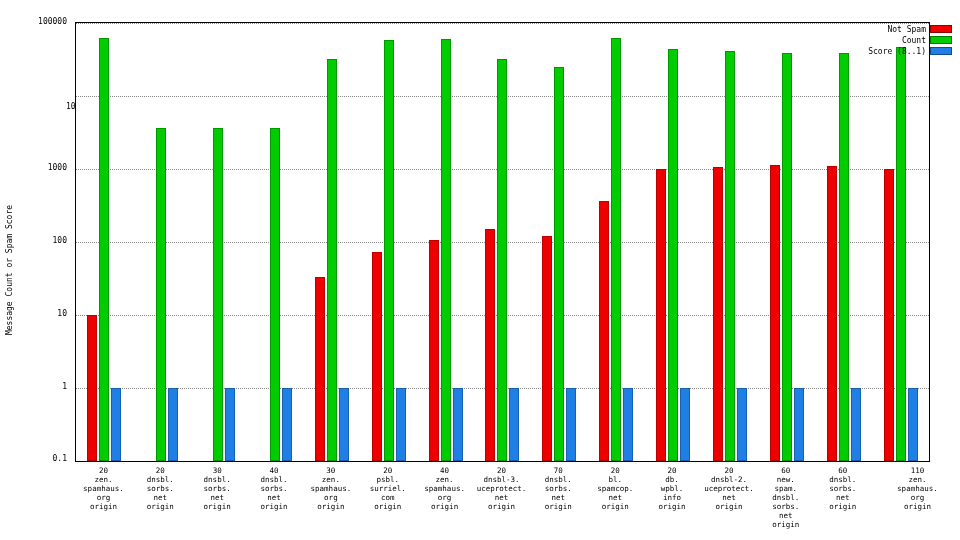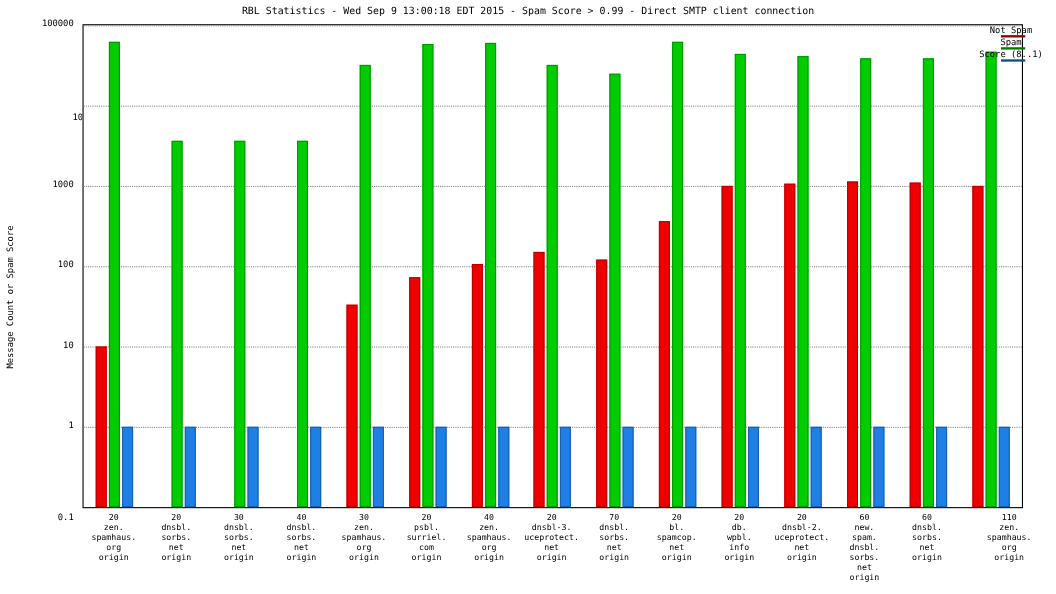--- a/index.html
+++ b/index.html
@@ -119,53 +119,51 @@
     top: 24px;
     font-size: 8px;
     color: #000;
   }
   .legend-row {
     display: flex;
     align-items: center;
     justify-content: flex-end;
     height: 10px;
     margin-bottom: 1px;
-    flex-direction: column;
   }
   .legend-label {
     margin-right: 4px;
     white-space: nowrap;
   }
   .legend-swatch {
     width: 22px;
     height: 8px;
     border: 1px solid rgba(0,0,0,0.4);
     box-sizing: border-box;
   }
   .sw-notspam { background:#ee0000; }
   .sw-spam    { background:#00cc00; }
   .sw-score   { background:#1f7fe5; }
 </style>
 </head>
 <body>
 
 <div id="chart-root">
 
-  <div id="chart-title">RBL Statistics - Wed Sep  9 13:00:18 EDT 2015 - Spam Score &gt; 0.99 - Direct SMTP client connection</div>
 
   <div id="y-axis-title">Message Count or Spam Score</div>
 
   <div id="y-ticks">
       <div class="ytick" style="right: auto; left: 0px; width: 67px; top: 17px;">100000</div>
       <div class="ytick" style="right: auto; left: 0px; width: 74px; top: 102px; margin-left: 16px;">10000</div>
       <div class="ytick" style="right: auto; left: 0px; width: 67px; top: 163px;">1000</div>
       <div class="ytick" style="right: auto; left: 0px; width: 67px; top: 236px;">100</div>
       <div class="ytick" style="right: auto; left: 0px; width: 67px; top: 309px;">10</div>
       <div class="ytick" style="right: auto; left: 0px; width: 67px; top: 382px;">1</div>
-      <div class="ytick" style="right: auto; left: 0px; width: 67px; top: 466px;">0.1</div>
+      <div class="ytick" style="right: auto; left: 0px; width: 67px; top: 454px;">0.1</div>
     </div>
 
   <div id="plot-area">
     <div id="grid-layer">
         <div class="grid-line" style="top: 0px;"></div>
         <div class="grid-line" style="top: 73px;"></div>
         <div class="grid-line" style="top: 146px;"></div>
         <div class="grid-line" style="top: 219px;"></div>
         <div class="grid-line" style="top: 292px;"></div>
         <div class="grid-line" style="top: 365px;"></div>
@@ -326,21 +324,21 @@
 org
 origin</div>
     </div>
 
   <div id="legend">
     <div class="legend-row">
       <span class="legend-label">Not Spam</span>
       <span class="legend-swatch sw-notspam"></span>
     </div>
     <div class="legend-row">
-      <span class="legend-label">Spam</span>
+      <span class="legend-label">Count</span>
       <span class="legend-swatch sw-spam"></span>
     </div>
     <div class="legend-row">
       <span class="legend-label">Score (8..1)</span>
       <span class="legend-swatch sw-score"></span>
     </div>
   </div>
 
 </div>
 

